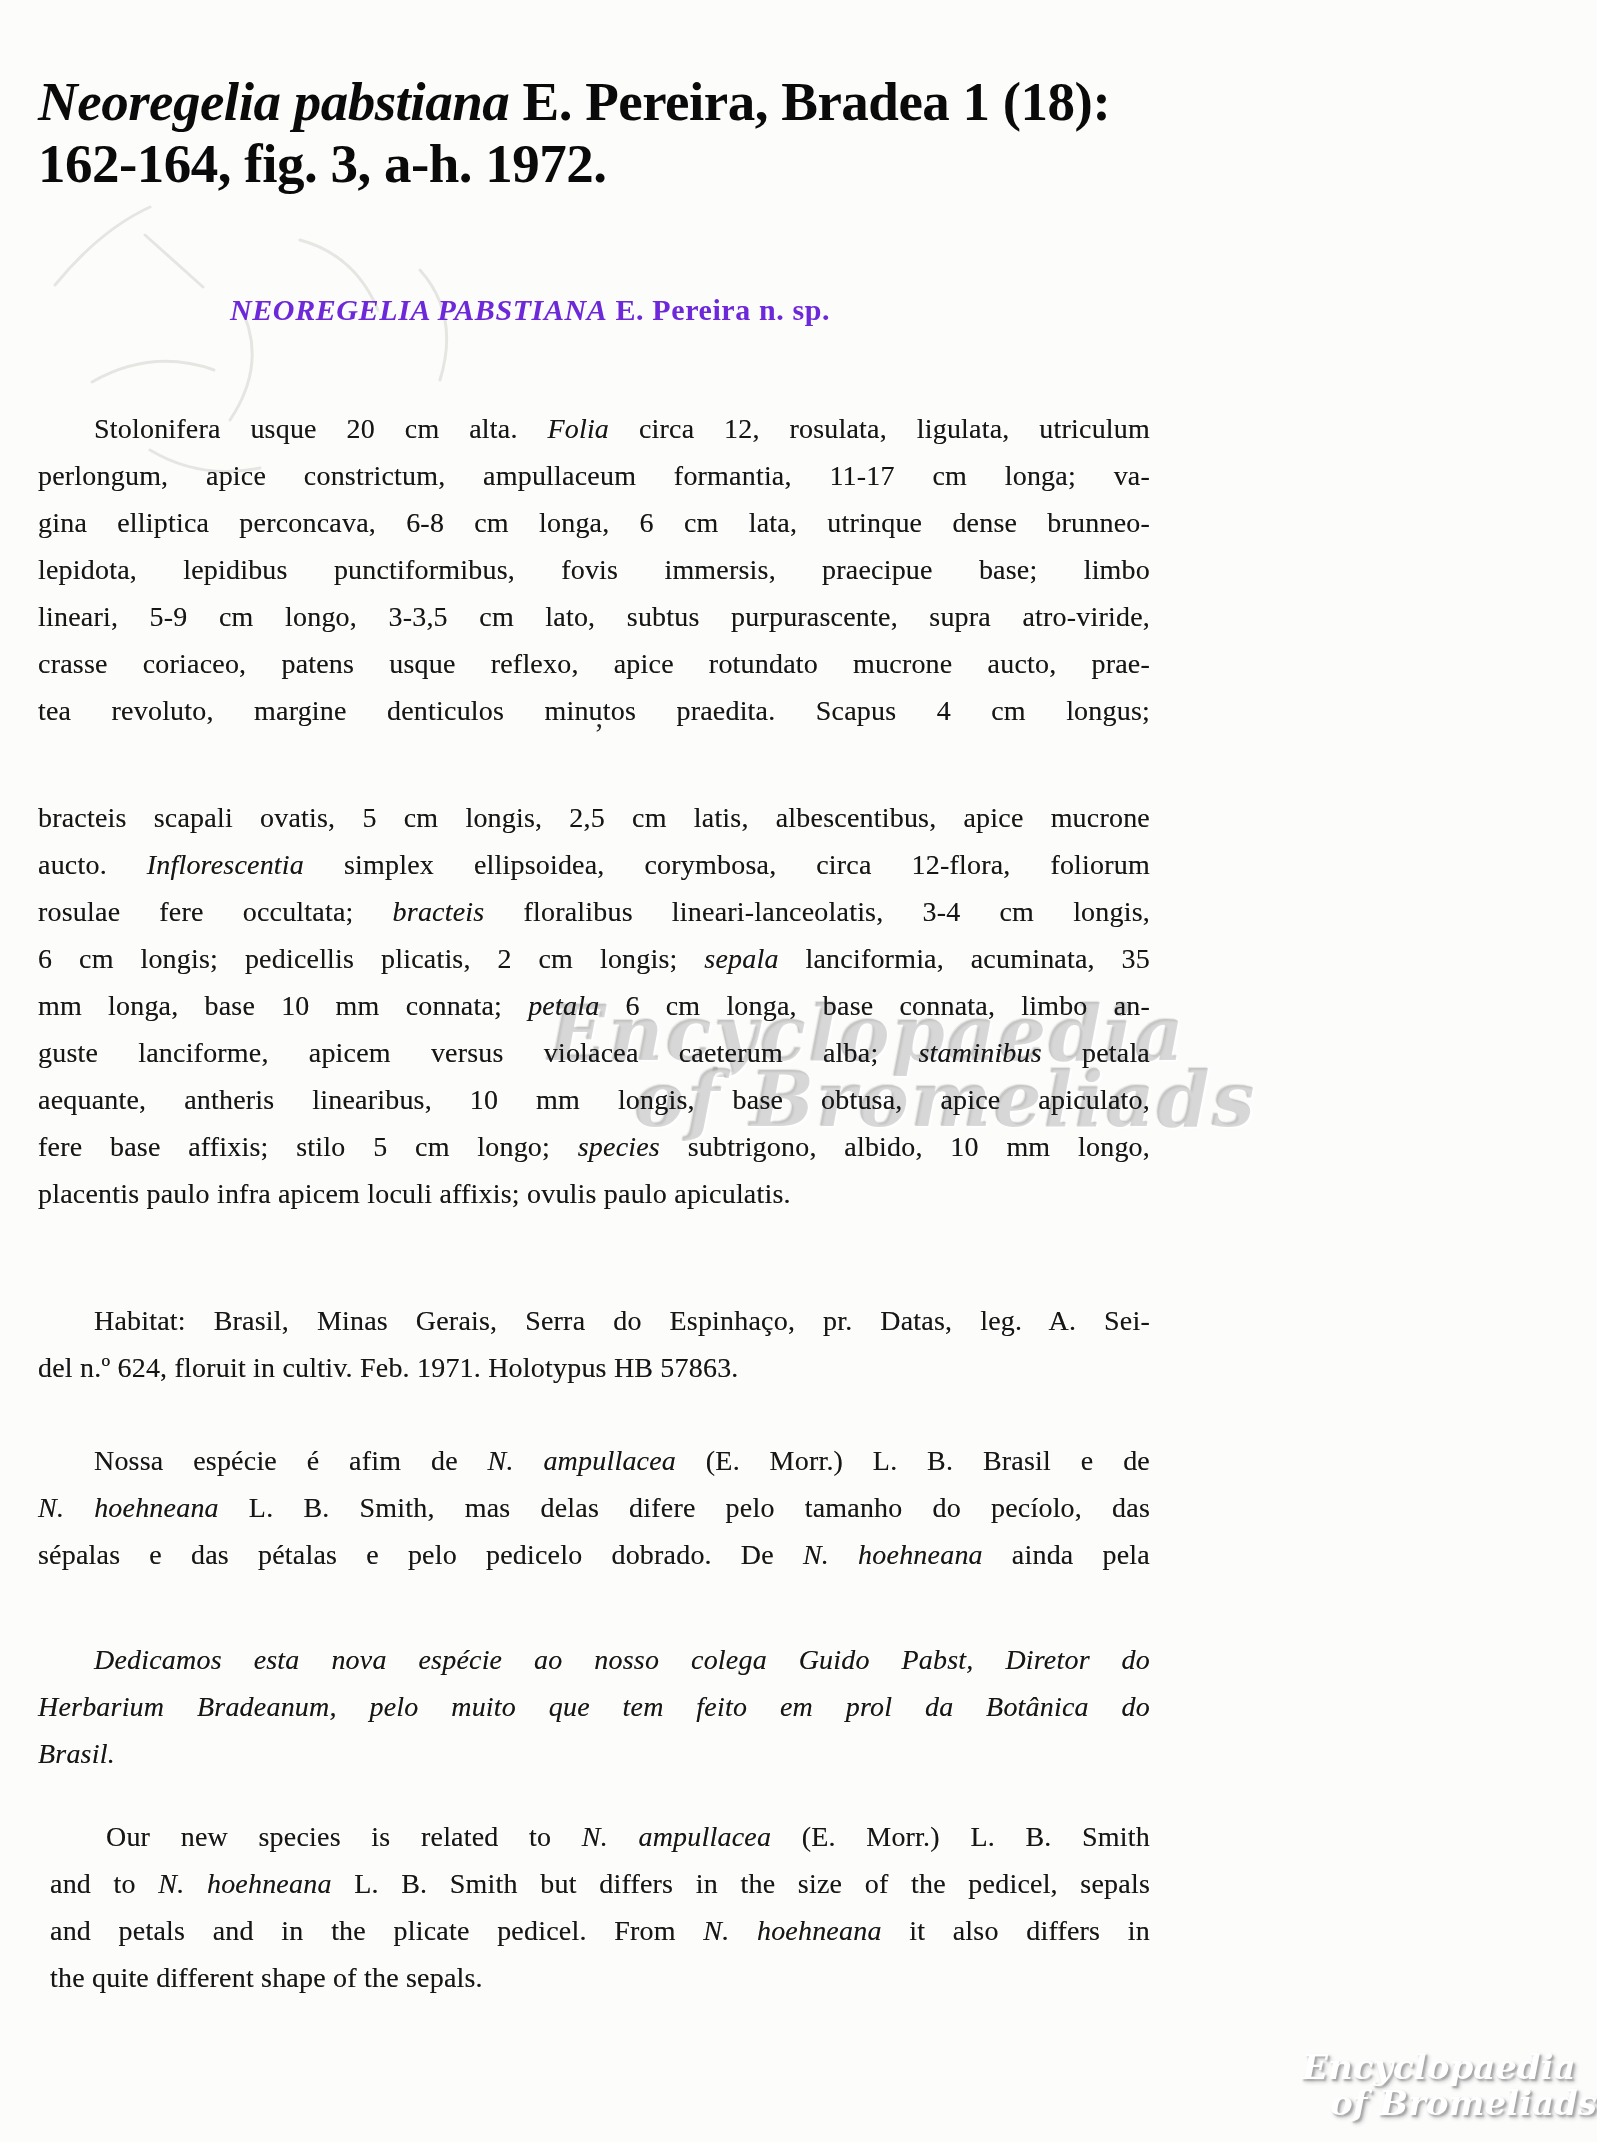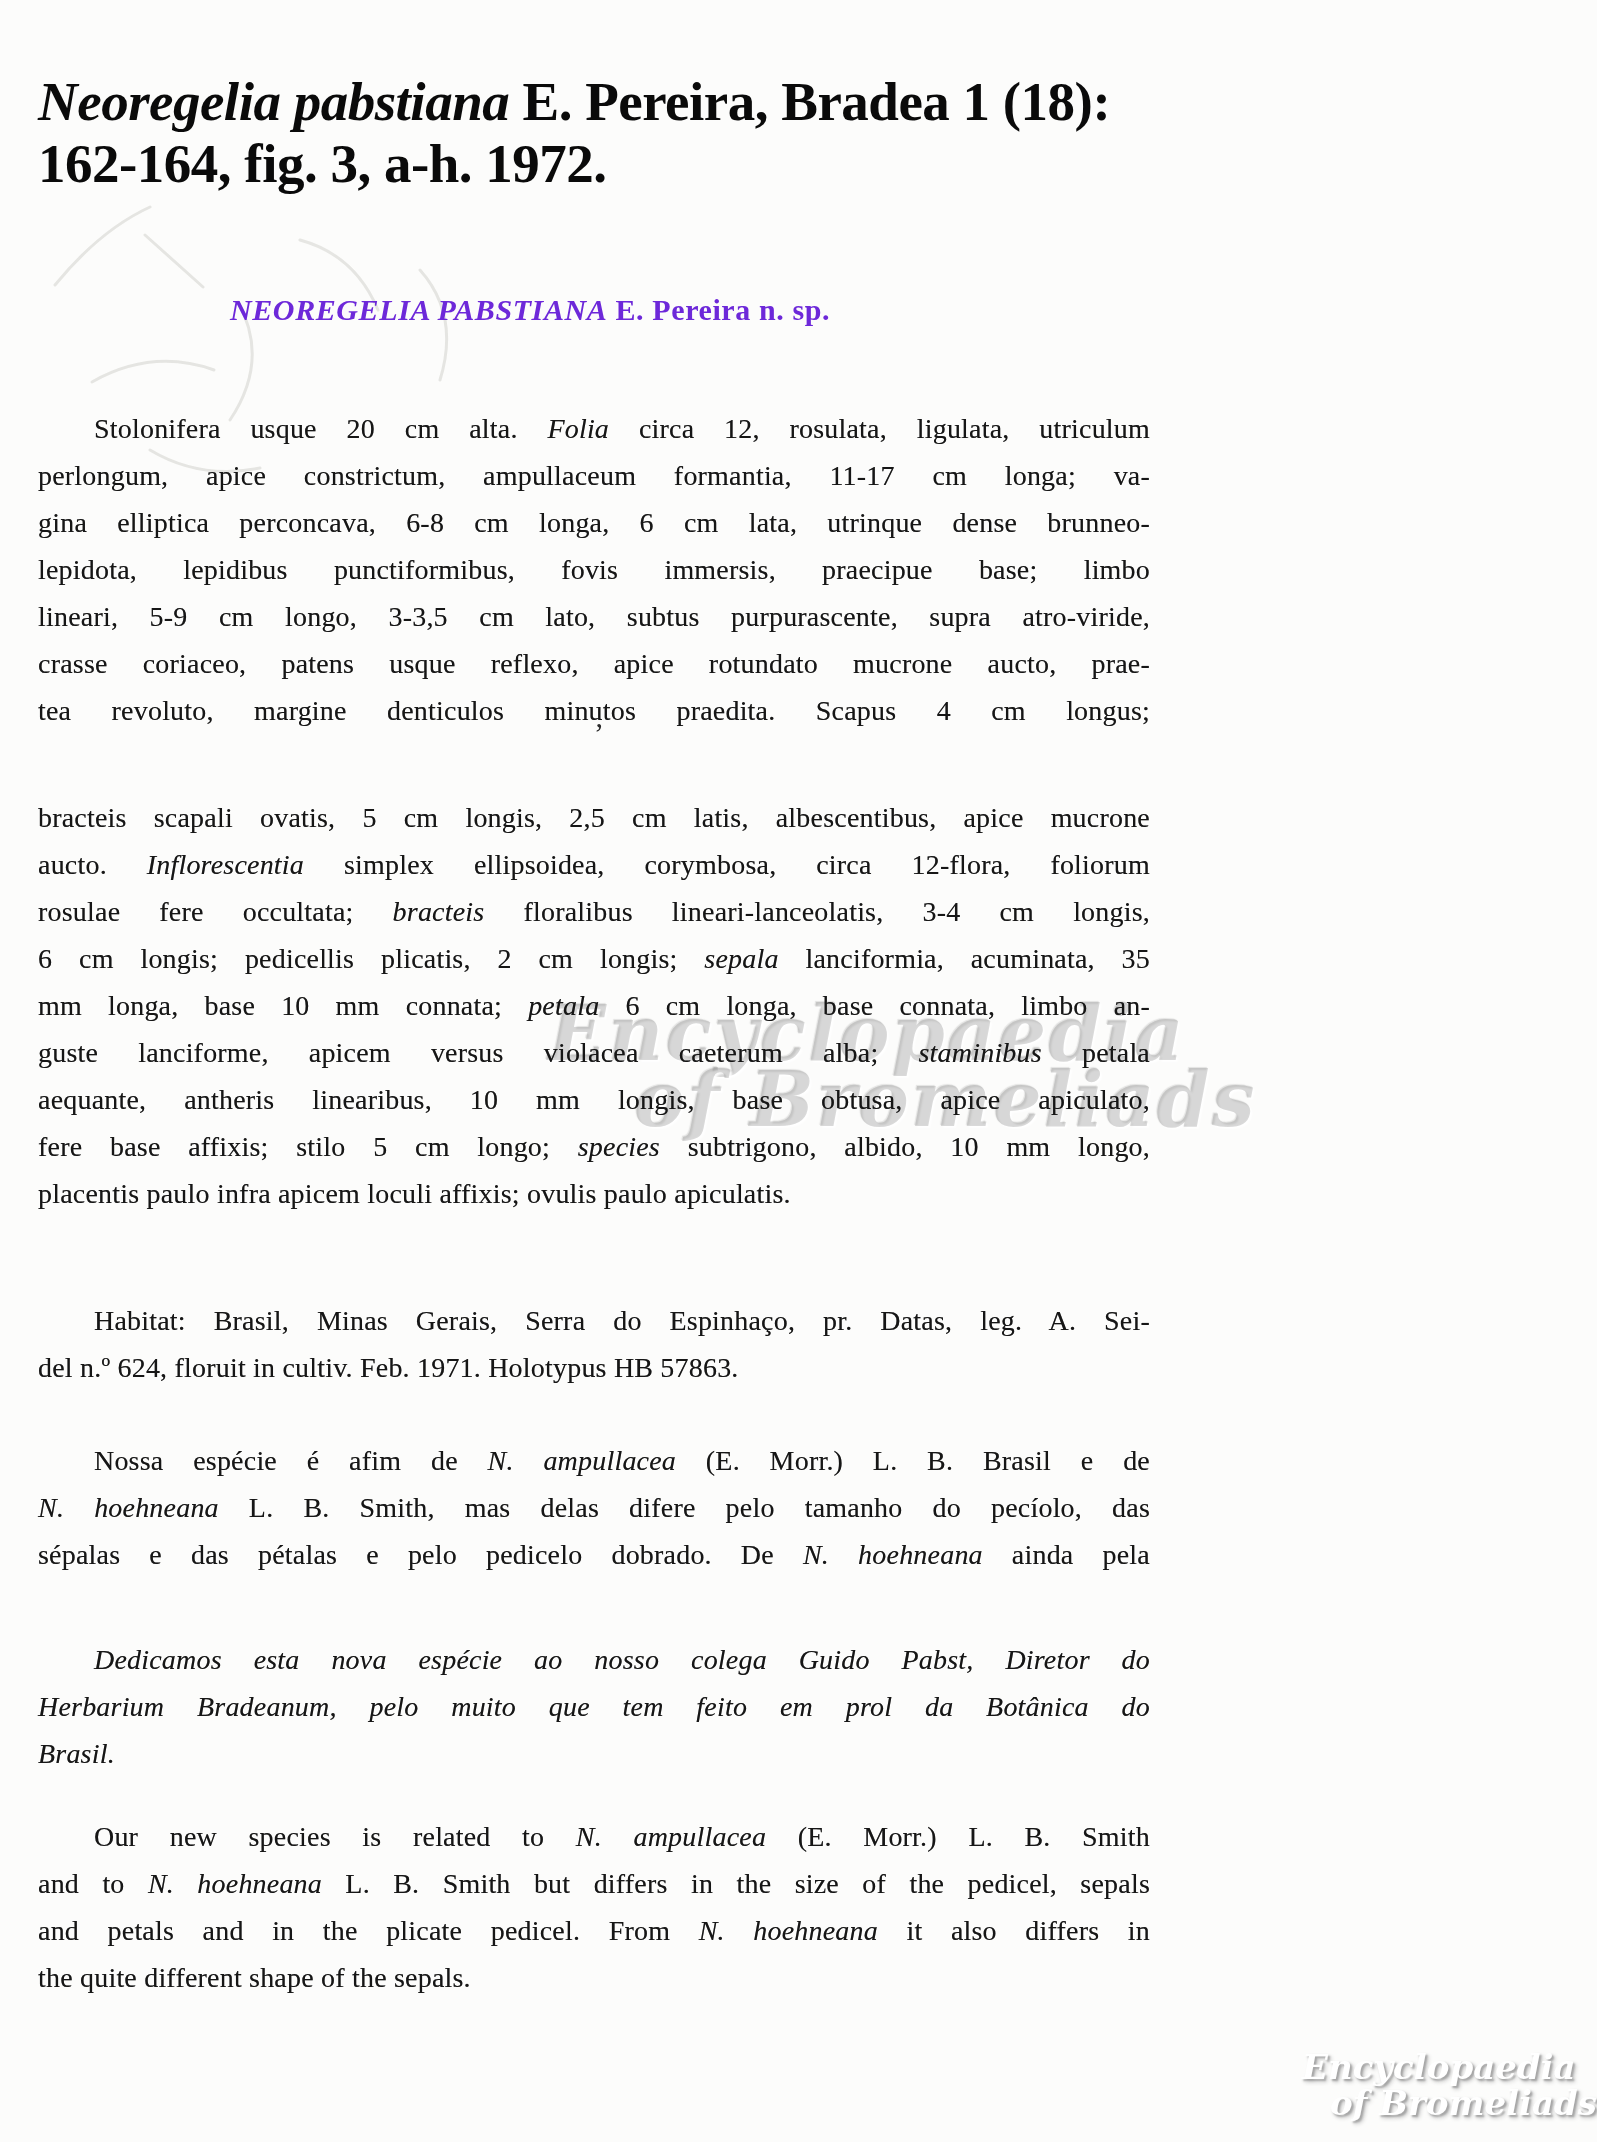--- a/index.html
+++ b/index.html
@@ -35,21 +35,21 @@
     text-shadow:0 0 0.5px rgba(10,10,10,0.45);
   }
   .tline { text-align:justify; text-align-last:justify; letter-spacing:0.2px; }
   .tline.nj  { text-align-last:left; }
   .tline.ind { text-indent:56px; }
 
   .para-2 { margin-top:60px; }
   .para-3 { margin-top:80px; }
   .para-4 { margin-top:46px; }
   .para-5 { margin-top:58px;font-style:italic; }
-  .para-6 { margin-top:36px; }
+  .para-6 { margin-top:36px;margin-left:12px; }
 
   .artifact {
     position:absolute; left:594px; top:716px; z-index:2;
     font-size:30px; color:#2a2a2a;
   }
 
   
   .wm-center {
     position:absolute; left:548px; top:996px; z-index:1;
     font-family:"DejaVu Serif", serif; font-style:italic; font-weight:bold;

